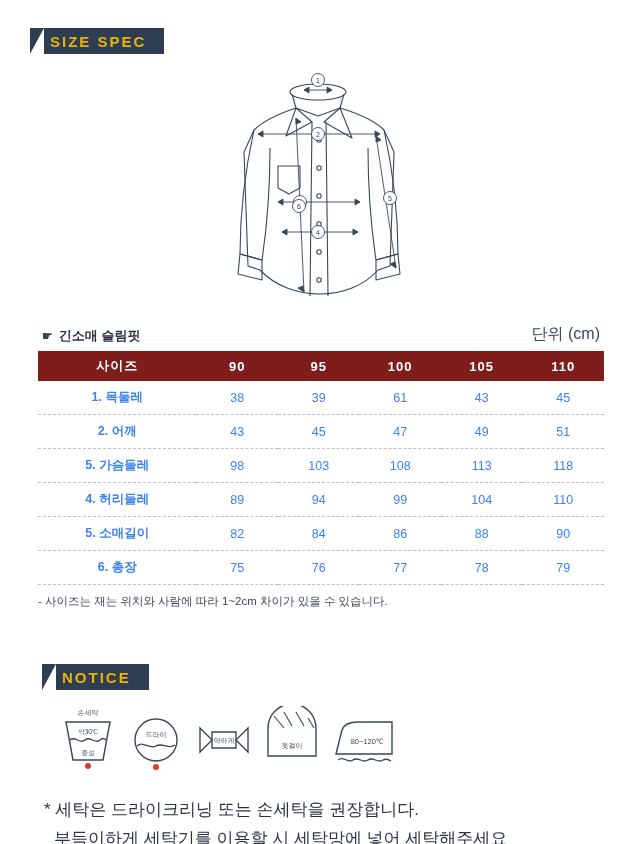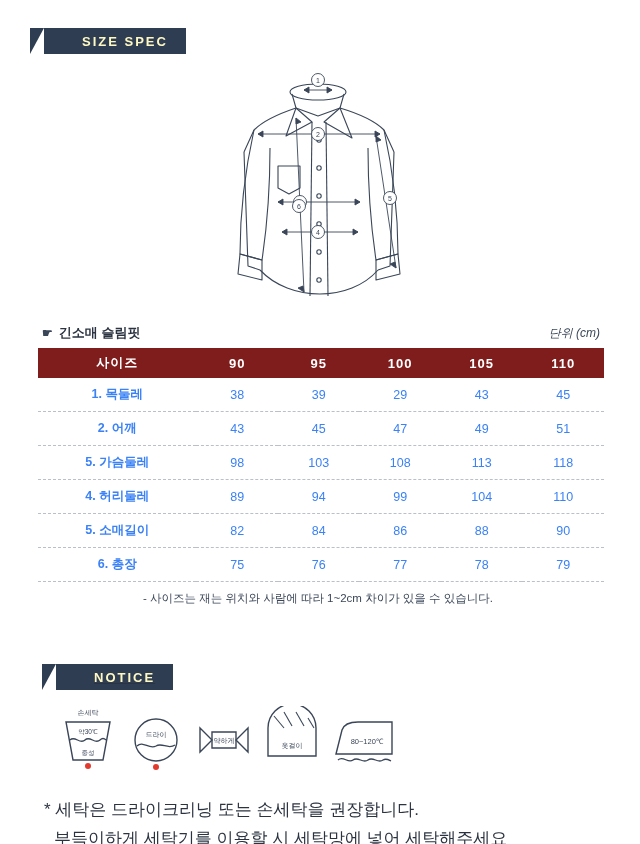--- a/index.html
+++ b/index.html
@@ -30,37 +30,35 @@
     border-right: 14px solid transparent;
   }
   .banner .bar {
     background: #2f3d52;
     height: 26px;
     display: flex;
     align-items: center;
     padding: 0 18px 0 6px;
   }
   .banner .bar span {
-    color: #fef9c3;
-    font-size: 13px;
+    color: #eab308;
+    font-size: 15px;
     letter-spacing: 2px;
     font-weight: 700;
-    margin-left: 32px;
   }
 
   #size-spec-banner {
     position: absolute;
     left: 30px;
     top: 28px;
   }
   #notice-banner {
     position: absolute;
     left: 42px;
     top: 664px;
-    text-decoration: underline;
   }
 
   
   #shirt-illustration {
     position: absolute;
     left: 200px;
     top: 70px;
     width: 240px;
     height: 250px;
   }
@@ -84,23 +82,22 @@
     color: #2b3340;
     display: flex;
     align-items: center;
     gap: 6px;
   }
   .spec-caption .hand {
     font-size: 12px;
     color: #3a4658;
   }
   .spec-unit {
-    font-size: 12px;
+    font-size: 16px;
     color: #3a4658;
-    font-style: italic;
   }
 
   table.spec {
     border-collapse: collapse;
     width: 100%;
     table-layout: fixed;
   }
   table.spec thead th {
     background: #7f1d1d;
     color: #ffffff;
@@ -121,21 +118,21 @@
   }
   table.spec td.label {
     text-align: center;
     font-weight: 700;
   }
   table.spec col.c0 { width: 28%; }
   table.spec col.cn { width: 14.4%; }
 
   .spec-notes {
     margin-top: 8px;
-    text-align: center;
+    text-align: left;
     font-size: 11.5px;
     line-height: 1.55;
     color: #3a4658;
     padding-right: 6px;
   }
 
   
   #care-icons {
     position: absolute;
     left: 56px;
@@ -279,21 +276,21 @@
         <th>100</th>
         <th>105</th>
         <th>110</th>
       </tr>
     </thead>
     <tbody>
       <tr>
         <td class="label">1. 목둘레</td>
         <td>38</td>
         <td>39</td>
-        <td>29</td>
+        <td>61</td>
         <td>43</td>
         <td>45</td>
       </tr>
       <tr>
         <td class="label">2. 어깨</td>
         <td>43</td>
         <td>45</td>
         <td>47</td>
         <td>49</td>
         <td>51</td>

